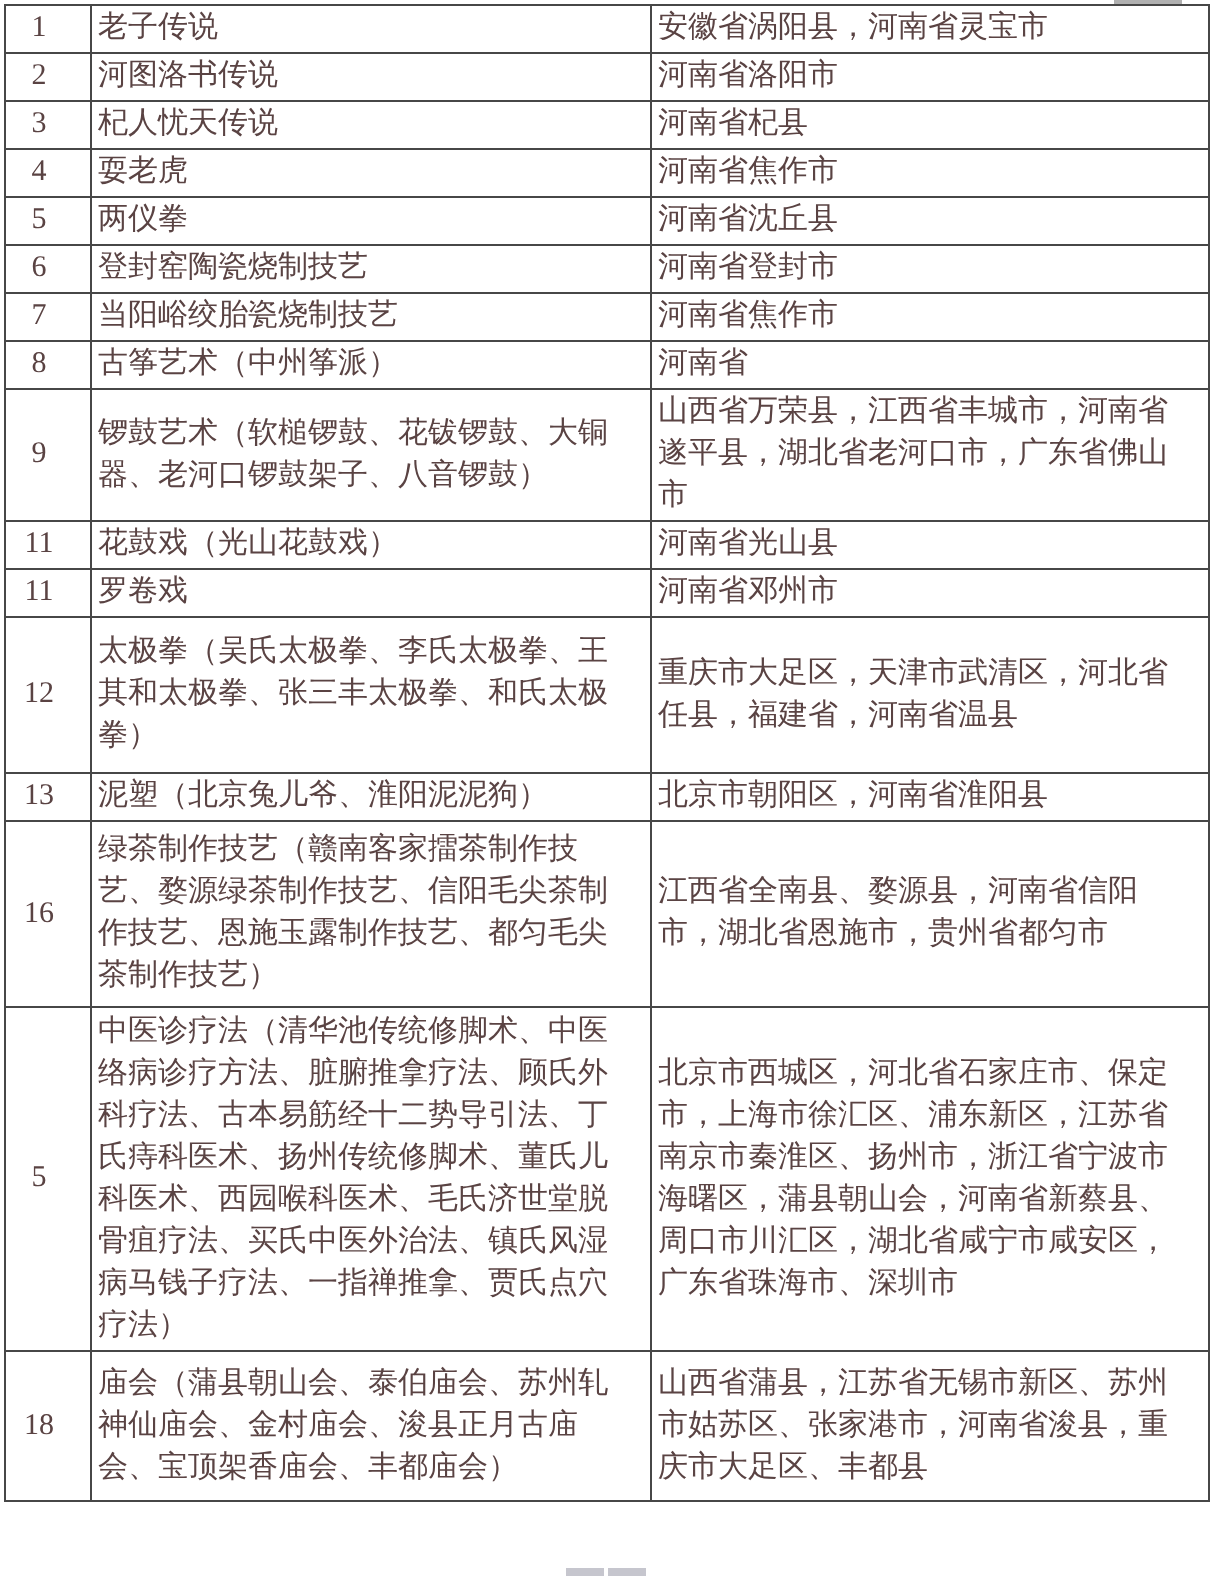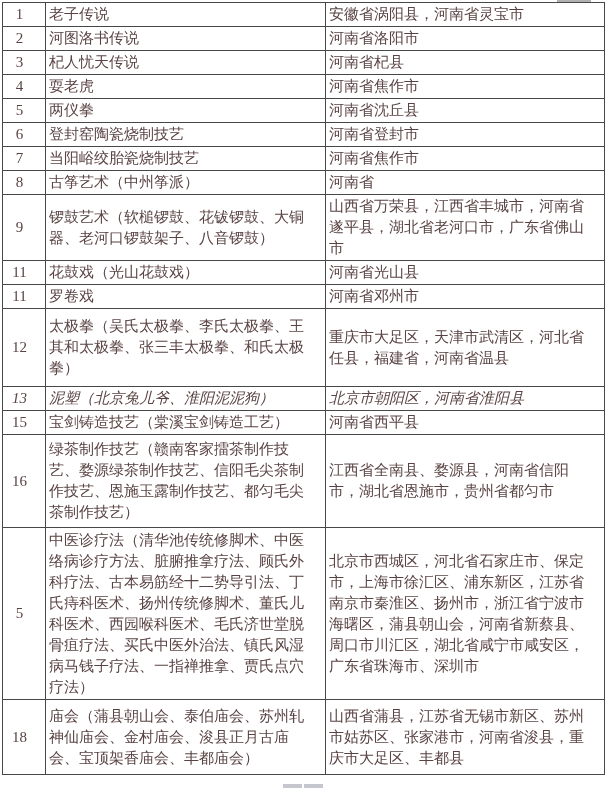--- a/index.html
+++ b/index.html
@@ -117,29 +117,24 @@
         <tr style="height: 20px;">
           <td class="cell-num">11</td>
           <td class="cell-name">罗卷戏</td>
           <td class="cell-regions">河南省邓州市</td>
         </tr>
         <tr style="height: 78px;">
           <td class="cell-num">12</td>
           <td class="cell-name">太极拳（吴氏太极拳、李氏太极拳、王其和太极拳、张三丰太极拳、和氏太极拳）</td>
           <td class="cell-regions">重庆市大足区，天津市武清区，河北省任县，福建省，河南省温县</td>
         </tr>
-        <tr style="height: 21px; font-style: italic;">
+        <tr style="height: 21px;">
           <td class="cell-num">13</td>
           <td class="cell-name">泥塑（北京兔儿爷、淮阳泥泥狗）</td>
           <td class="cell-regions">北京市朝阳区，河南省淮阳县</td>
-        </tr>
-        <tr style="height: 21px;">
-          <td class="cell-num">15</td>
-          <td class="cell-name">宝剑铸造技艺（棠溪宝剑铸造工艺）</td>
-          <td class="cell-regions">河南省西平县</td>
         </tr>
         <tr style="height: 93px;">
           <td class="cell-num">16</td>
           <td class="cell-name">绿茶制作技艺（赣南客家擂茶制作技艺、婺源绿茶制作技艺、信阳毛尖茶制作技艺、恩施玉露制作技艺、都匀毛尖茶制作技艺）</td>
           <td class="cell-regions">江西省全南县、婺源县，河南省信阳市，湖北省恩施市，贵州省都匀市</td>
         </tr>
         <tr style="height: 172px;">
           <td class="cell-num">5</td>
           <td class="cell-name">中医诊疗法（清华池传统修脚术、中医络病诊疗方法、脏腑推拿疗法、顾氏外科疗法、古本易筋经十二势导引法、丁氏痔科医术、扬州传统修脚术、董氏儿科医术、西园喉科医术、毛氏济世堂脱骨疽疗法、买氏中医外治法、镇氏风湿病马钱子疗法、一指禅推拿、贾氏点穴疗法）</td>
           <td class="cell-regions">北京市西城区，河北省石家庄市、保定市，上海市徐汇区、浦东新区，江苏省南京市秦淮区、扬州市，浙江省宁波市海曙区，蒲县朝山会，河南省新蔡县、周口市川汇区，湖北省咸宁市咸安区，广东省珠海市、深圳市</td>

